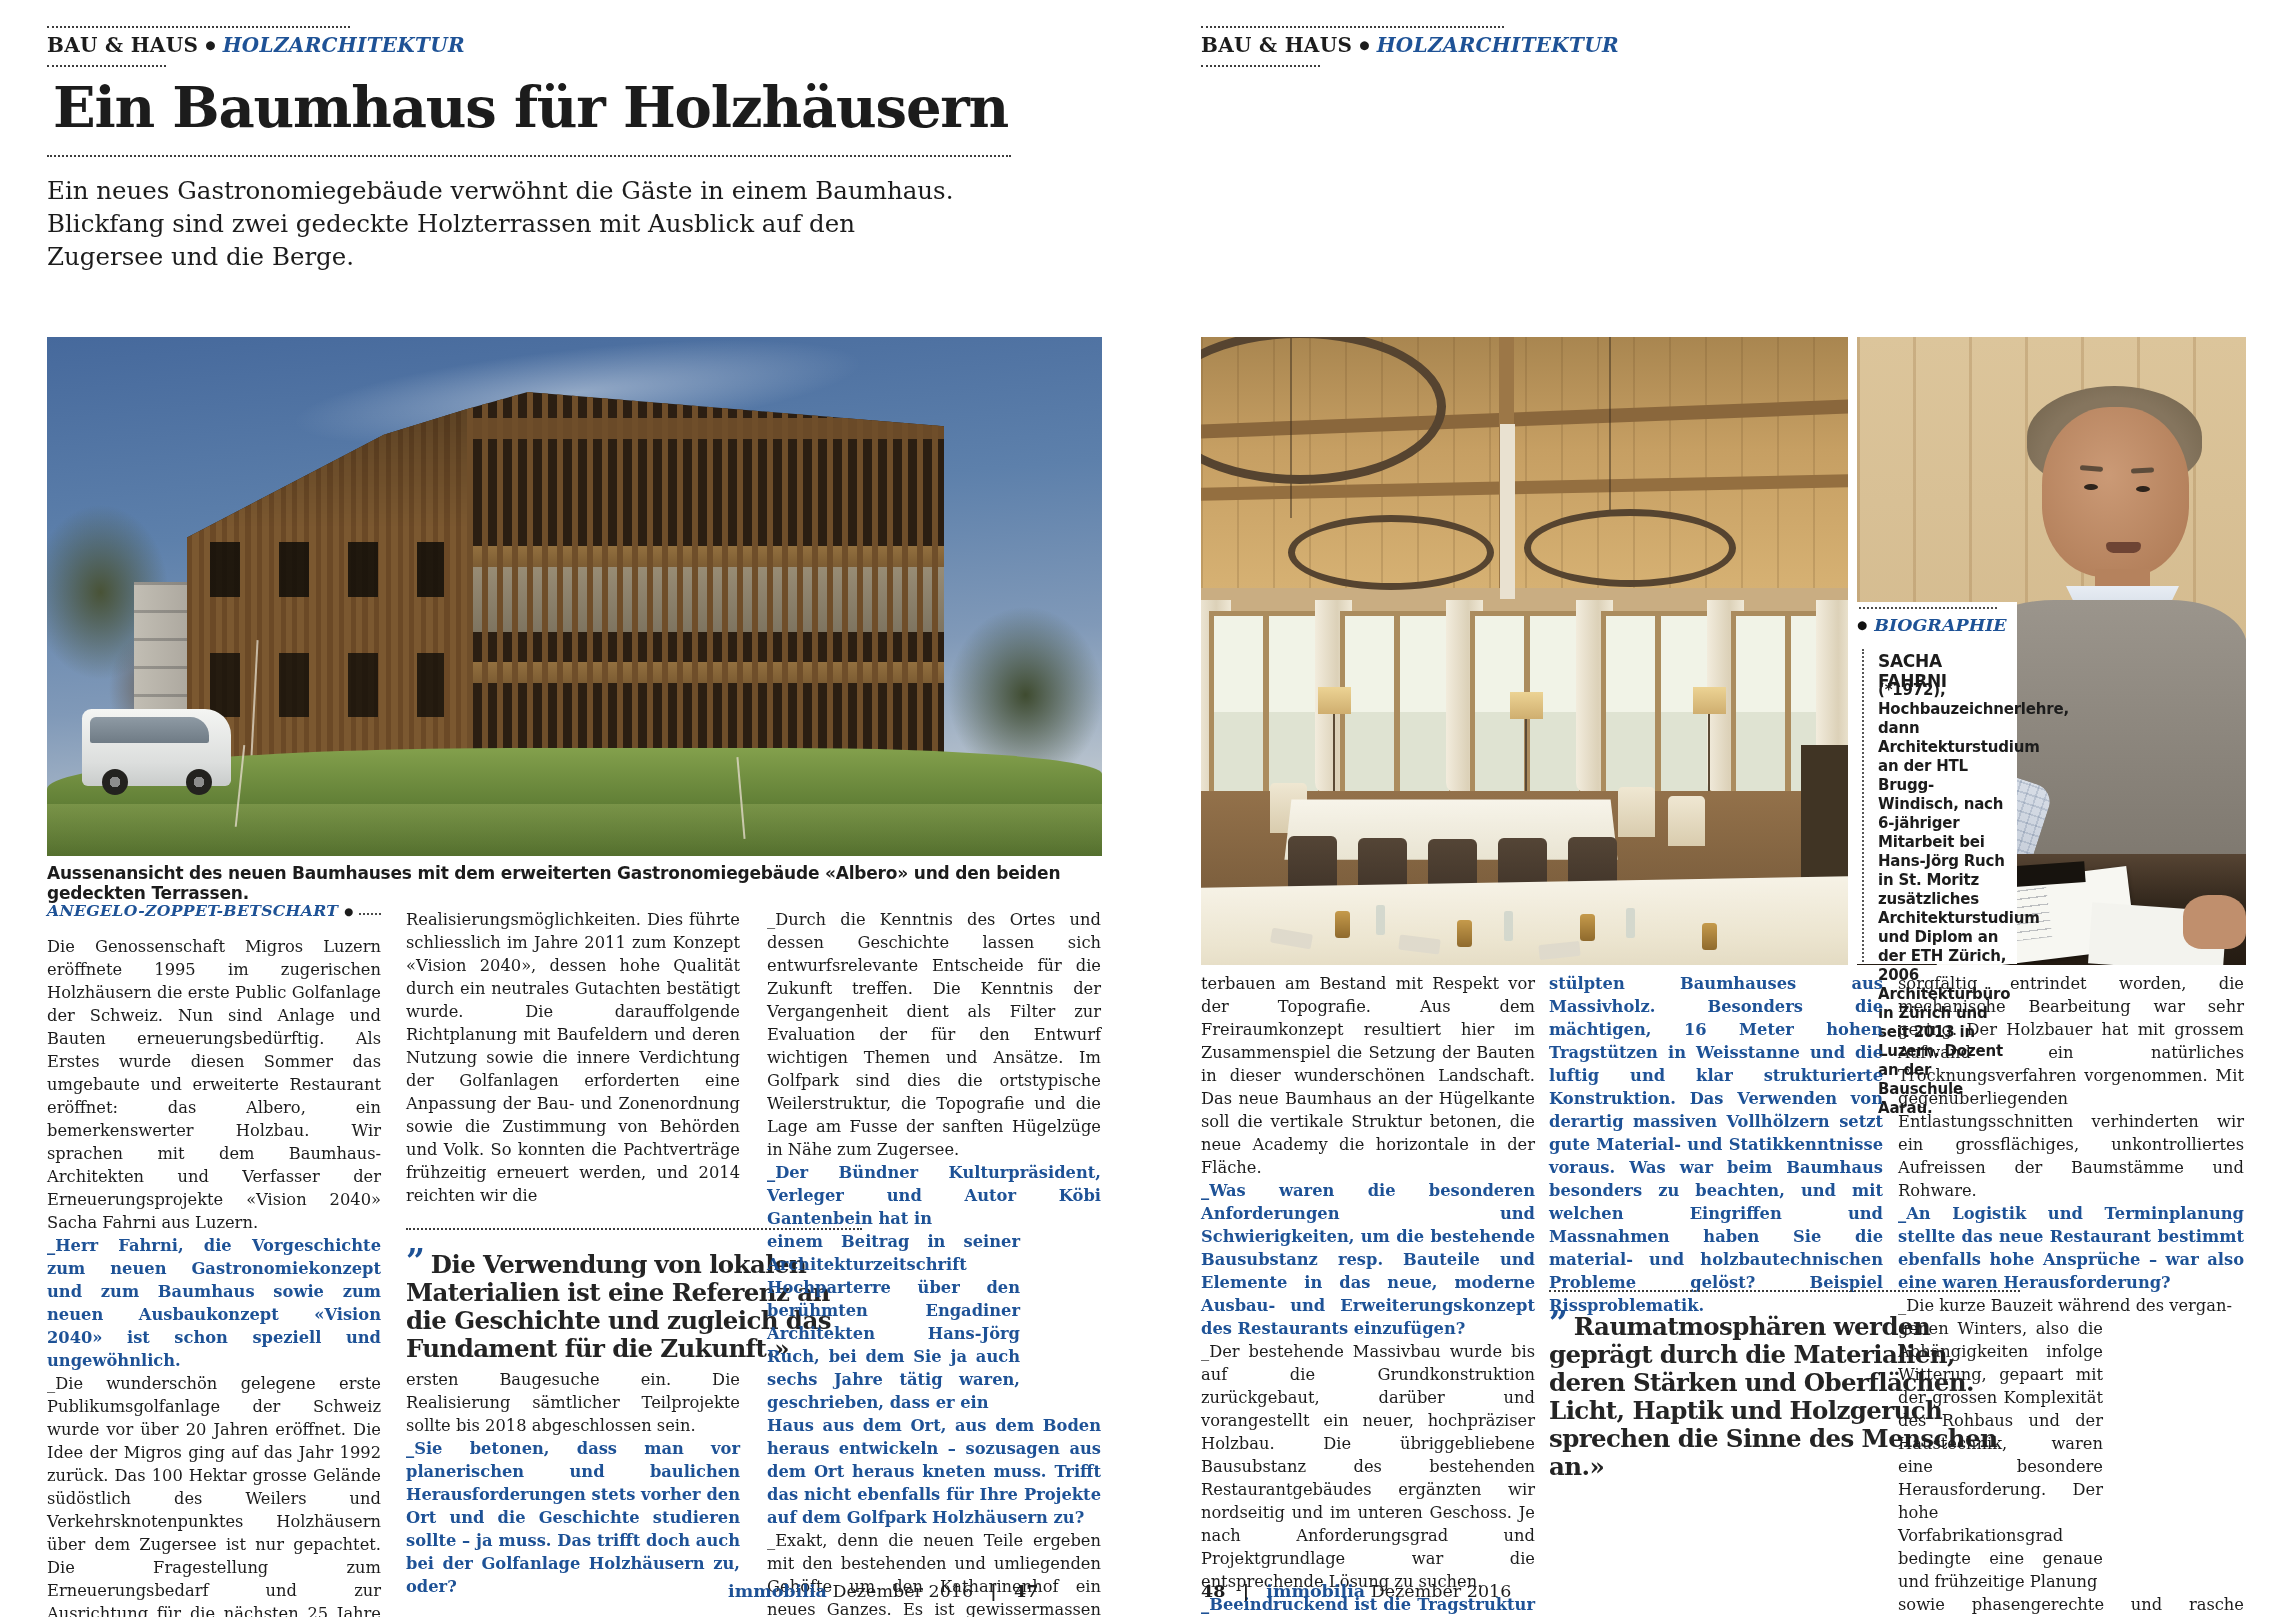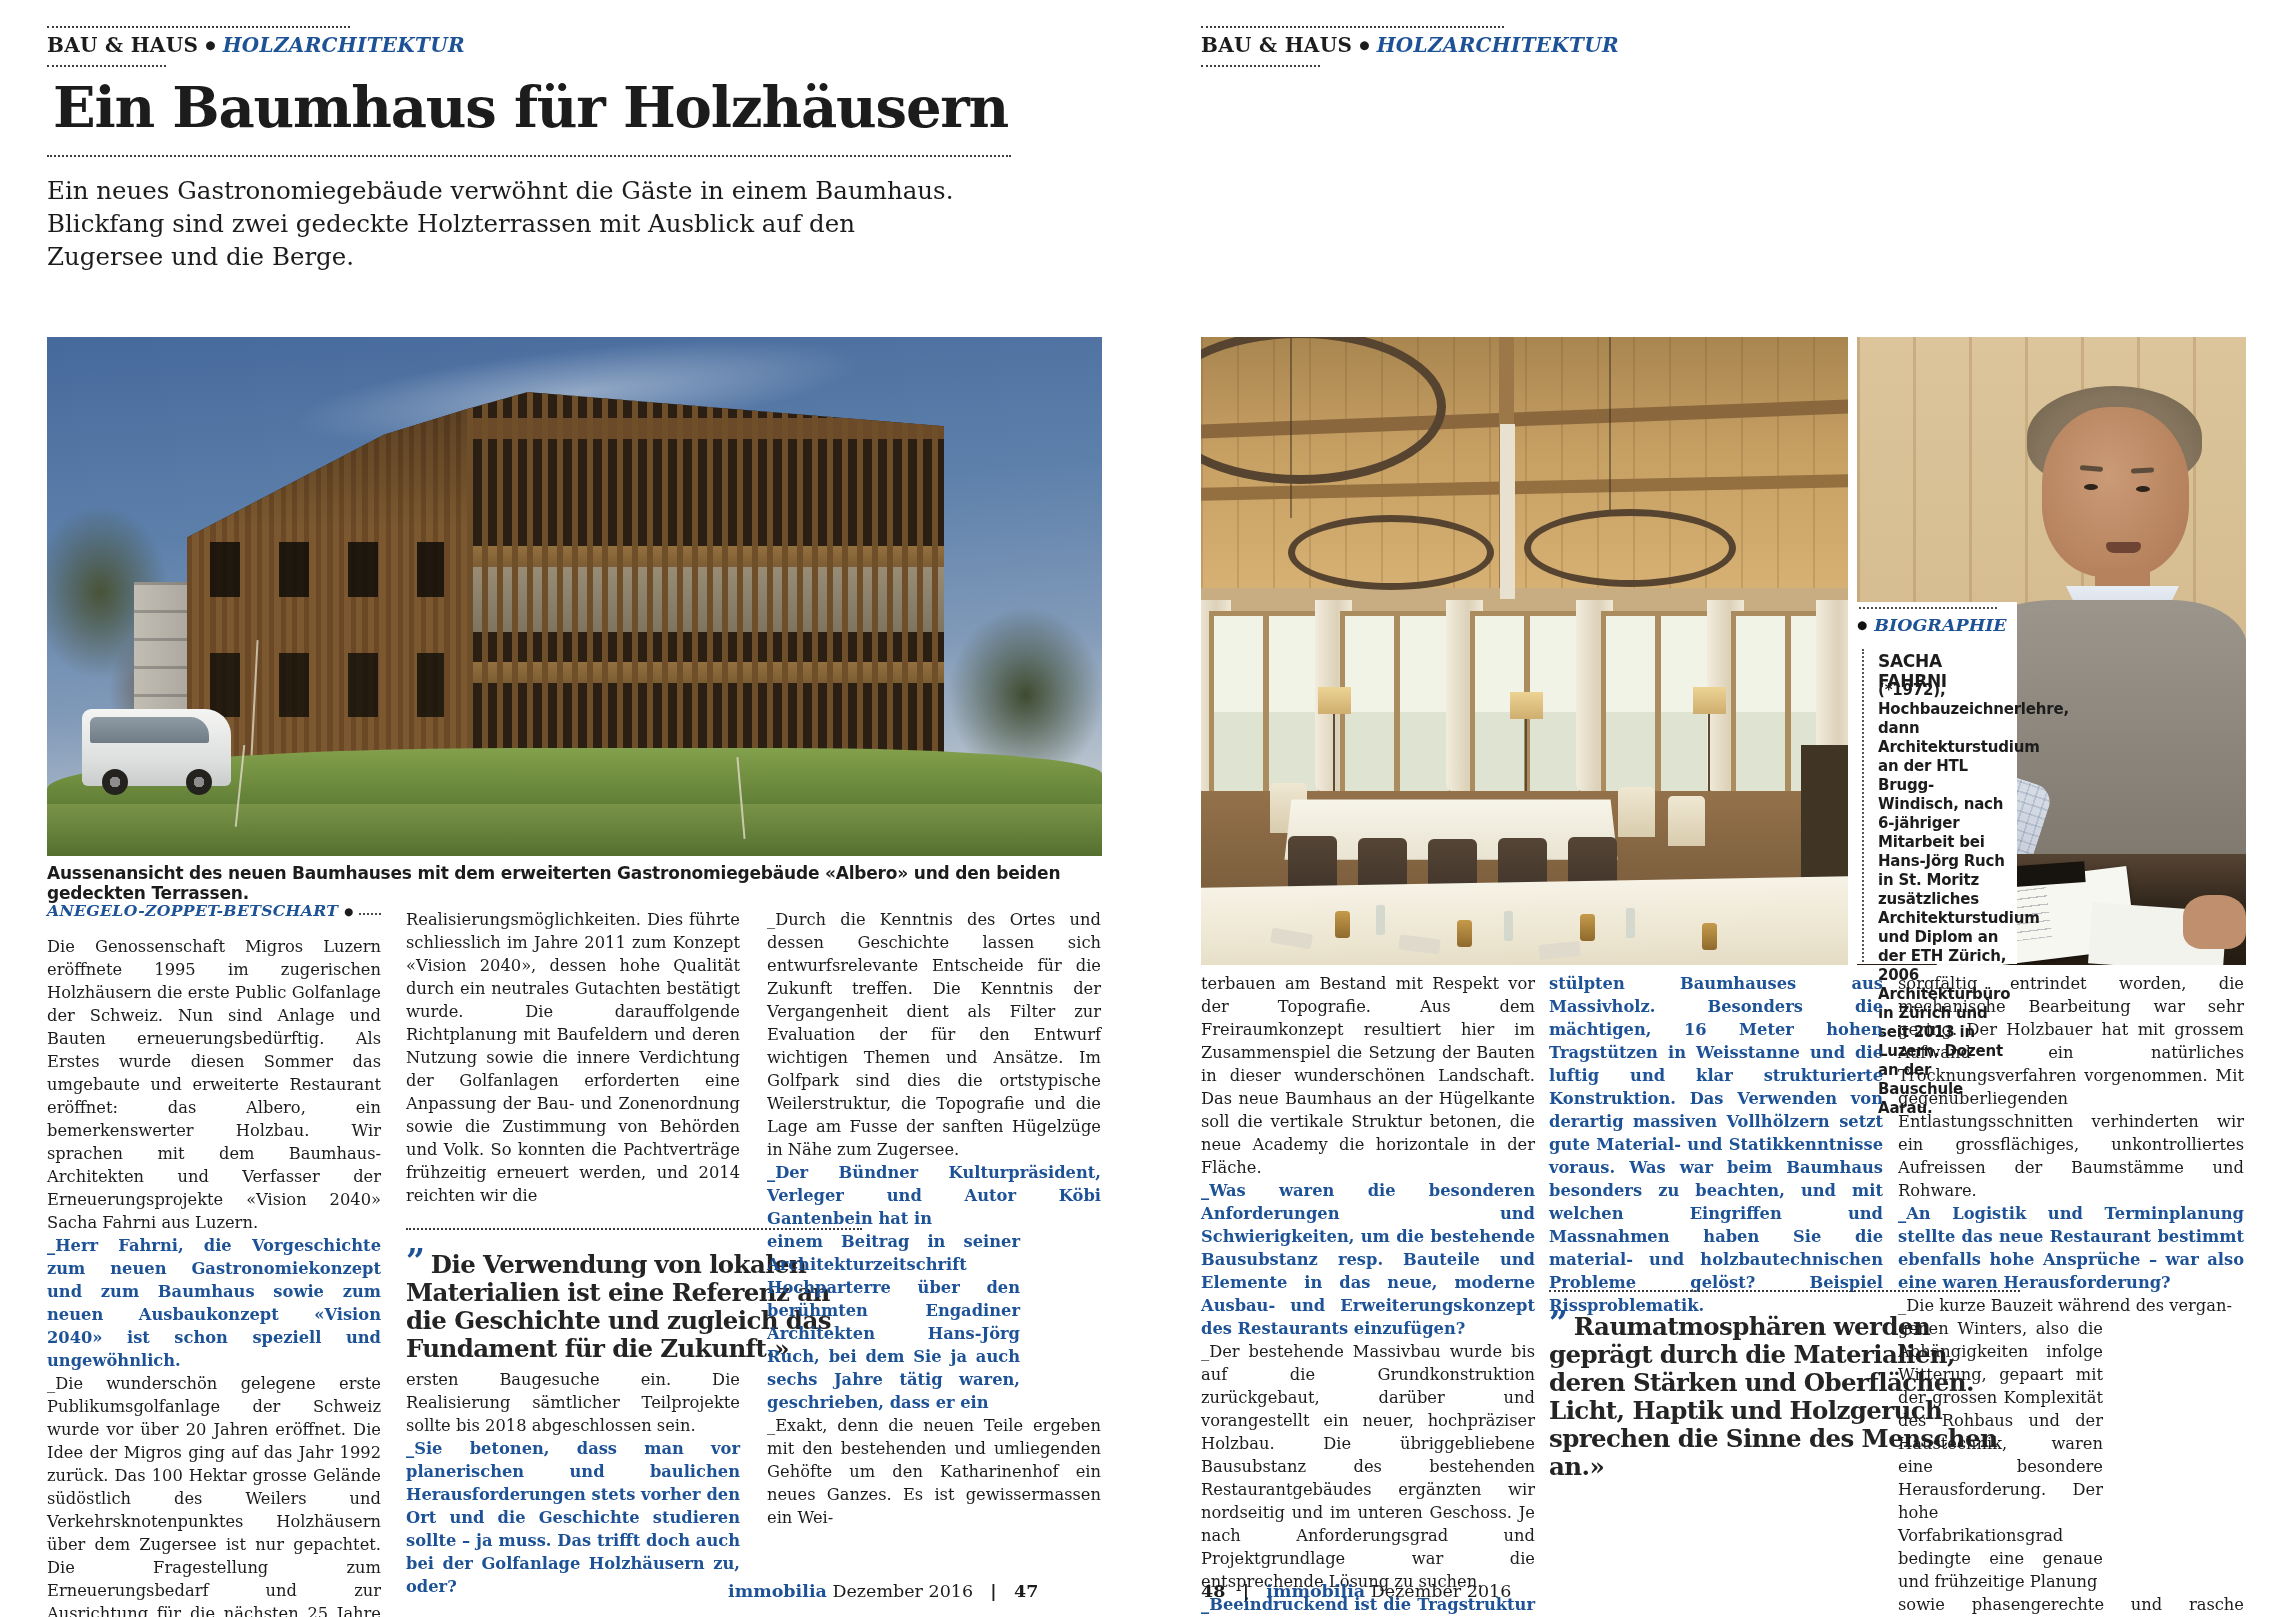--- a/index.html
+++ b/index.html
@@ -181,20 +181,21 @@
   </aside>
   <div class="abs col" style="left:406px;top:1368px;width:334px;">
     <p>ersten Baugesuche ein. Die Realisierung sämtlicher Teilprojekte sollte bis 2018 abgeschlossen sein.</p>
     <p class="q">_Sie betonen, dass man vor planerischen und baulichen Herausforderungen stets vorher den Ort und die Geschichte studieren sollte – ja muss. Das trifft doch auch bei der Golfanlage Holzhäusern zu, oder?</p>
   </div>
 
   <div class="abs col" style="left:767px;top:908px;width:334px;">
     <p>_Durch die Kenntnis des Ortes und dessen Geschichte lassen sich entwurfsrelevante Entscheide für die Zukunft treffen. Die Kenntnis der Vergangenheit dient als Filter zur Evaluation der für den Entwurf wichtigen Themen und Ansätze. Im Golfpark sind dies die ortstypische Weilerstruktur, die Topografie und die Lage am Fusse der sanften Hügelzüge in Nähe zum Zugersee.</p>
     <p class="q">_Der Bündner Kulturpräsident, Verleger und Autor Köbi Gantenbein hat in</p>
     <p class="q indent-l3">einem Beitrag in seiner Architekturzeitschrift Hochparterre über den berühmten Engadiner Architekten Hans-Jörg Ruch, bei dem Sie ja auch sechs Jahre tätig waren, geschrieben, dass er ein</p>
+    <p class="q">Haus aus dem Ort, aus dem Boden heraus entwickeln – sozusagen aus dem Ort heraus kneten muss. Trifft das nicht ebenfalls für Ihre Projekte auf dem Golfpark Holzhäusern zu?</p>
     <p>_Exakt, denn die neuen Teile ergeben mit den bestehenden und umliegenden Gehöfte um den Katharinenhof ein neues Ganzes. Es ist gewissermassen ein Wei-</p>
   </div>
 
   <div class="abs folio" style="left:728px;top:1581px;width:373px;">
     <span class="brand">immobilia</span>
     <span>Dezember 2016</span>
     <span class="div">|</span>
     <span class="num">47</span>
   </div>
 

